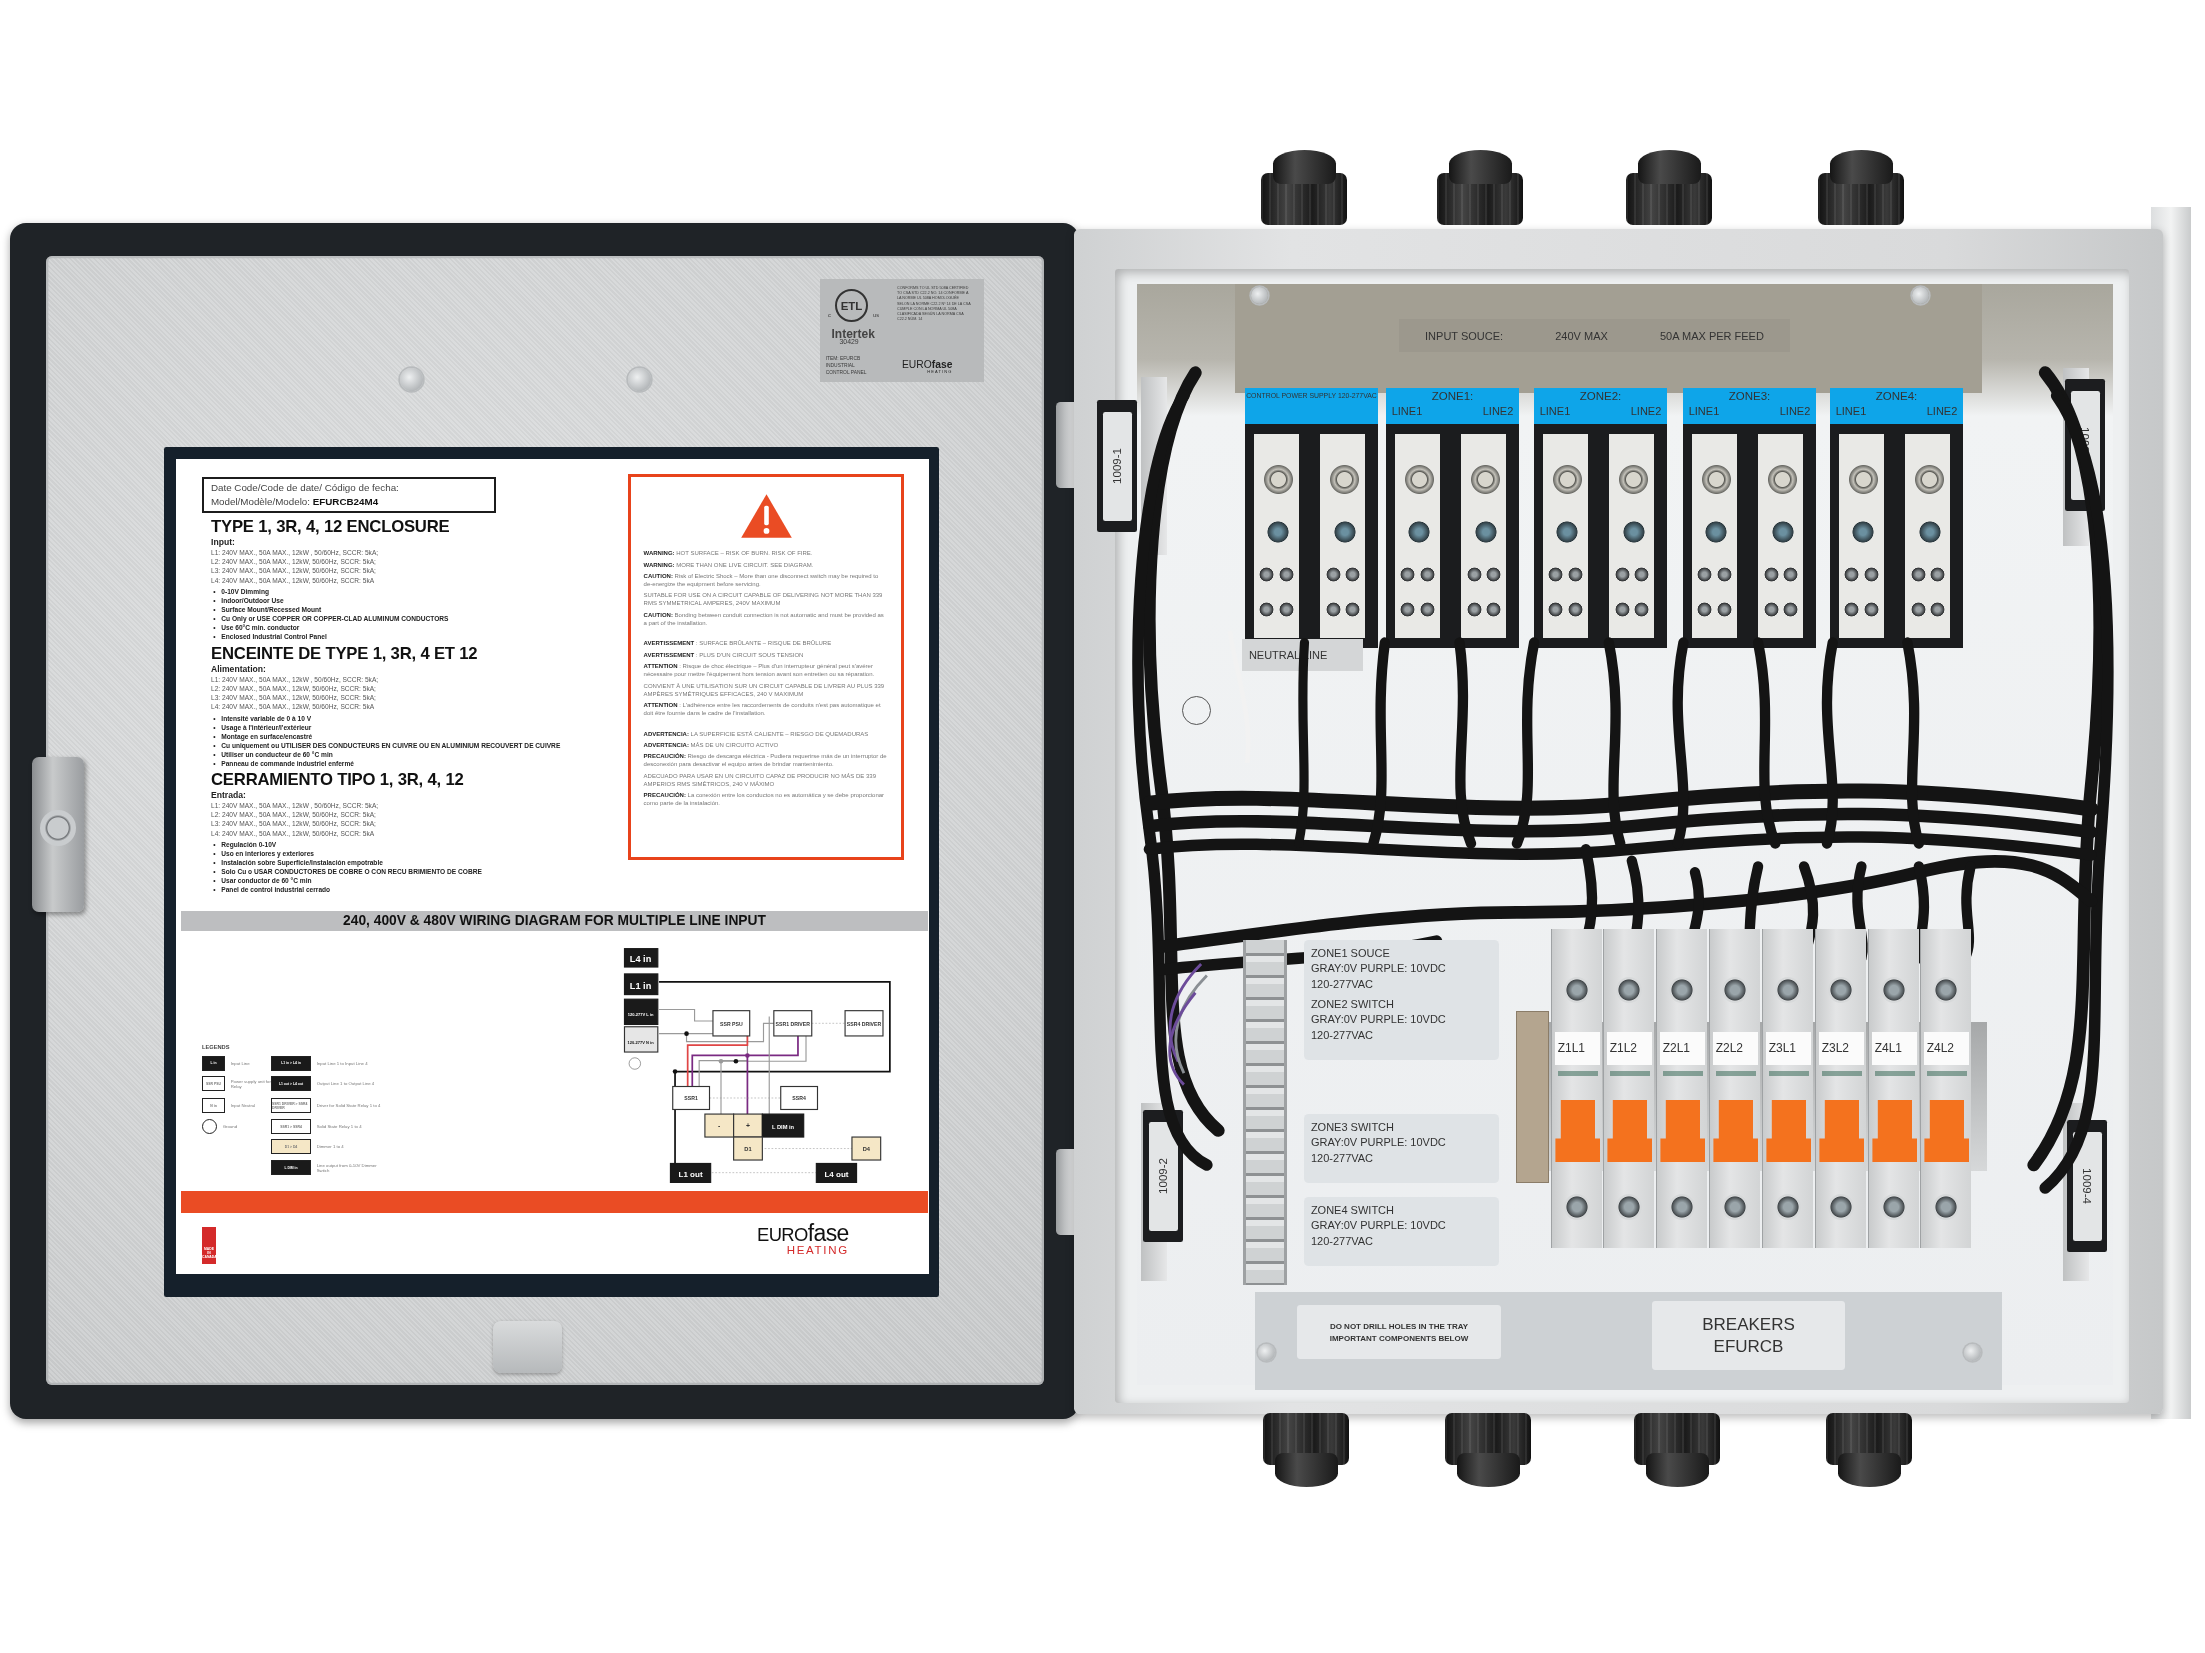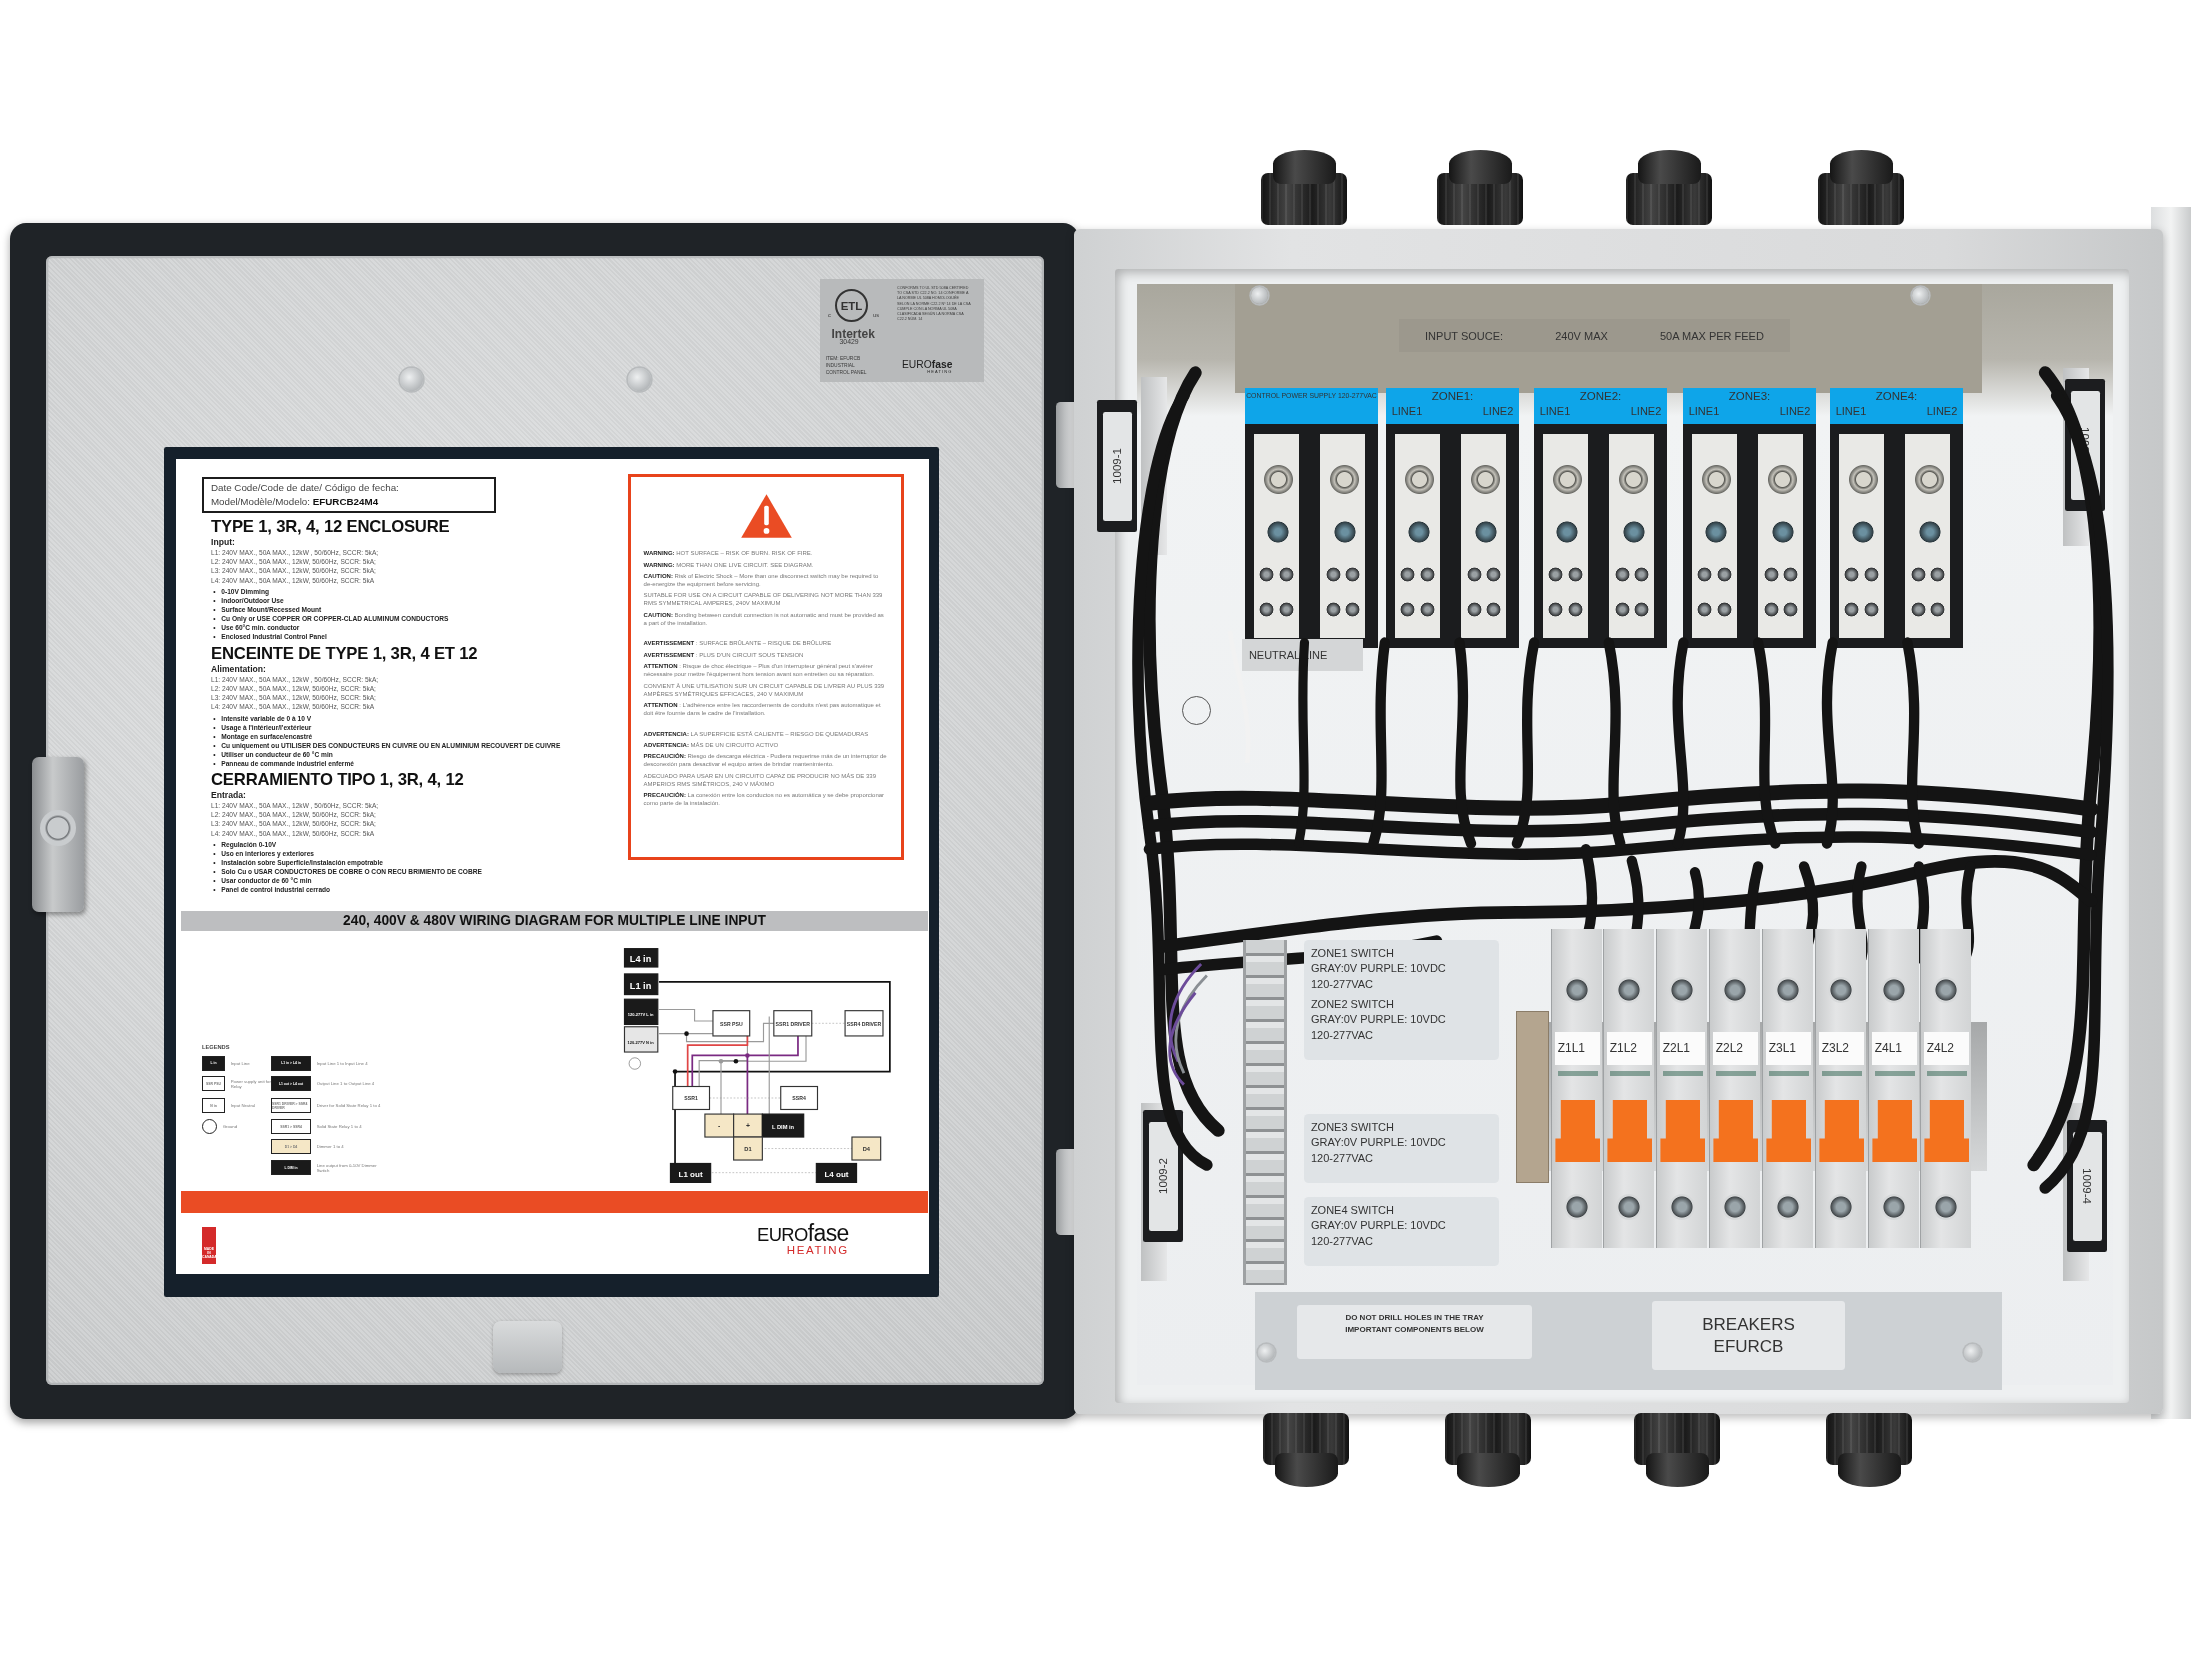--- a/index.html
+++ b/index.html
@@ -102,21 +102,21 @@
 .din-rail{position:absolute;left:1516px;top:1022px;width:471px;height:149px;background:linear-gradient(#a6a8a9,#d6d8d9)}
 .aux{position:absolute;left:1516px;top:1011px;width:33px;height:172px;background:#b4a58f;border:1.7px solid #8a7c68}
 .breaker{position:absolute;top:929px;width:51px;height:319px;background:linear-gradient(90deg,#c9cbcc,#e4e5e6 40%,#d2d4d5);border-left:1.7px solid #9fa2a4}
 .breaker .scr{position:absolute;left:11.5px;width:26.4px;height:26.4px;border-radius:50%;background:radial-gradient(circle,#9aa5aa 25%,#44494c 55%,#d7d9da 60%)}
 .breaker .lbl{position:absolute;left:3.4px;top:103px;width:45px;height:33px;background:#fbfbfb;font-size:12px;color:#333;line-height:33px;padding-left:2.3px}
 .breaker .handle{position:absolute;left:3.4px;top:171px;width:45px;height:62px;background:#f4721e;clip-path:polygon(12% 0,88% 0,88% 62%,100% 62%,100% 100%,0 100%,0 62%,12% 62%)}
 .breaker .mark{position:absolute;left:5.7px;top:142px;width:40px;height:4.6px;background:#3b6b5a;opacity:.55}
 
 
 .bottom-tray{position:absolute;left:1255px;top:1292px;width:747px;height:98px;background:#cdd1d4}
-.drill-label{position:absolute;left:1297px;top:1305px;width:235px;height:54px;background:#e6e8ea;border-radius:3.4px;font-size:8px;font-weight:bold;color:#333;text-align:center;padding-top:7px;line-height:11.5px}
+.drill-label{position:absolute;left:1297px;top:1305px;width:204px;height:54px;background:#e6e8ea;border-radius:3.4px;font-size:8px;font-weight:bold;color:#333;text-align:center;padding-top:16px;line-height:11.5px}
 .bo-label{position:absolute;left:1652px;top:1301px;width:193px;height:69px;background:#e6e8ea;border-radius:3.4px;font-size:17px;color:#333;text-align:center;padding-top:12.6px;line-height:22px}
 
 
 .gland{position:absolute;width:86px;height:86px}
 .gland .nut{position:absolute;left:0;top:23px;width:86px;height:52px;background:linear-gradient(90deg,#111,#444 30%,#1b1b1b 60%,#3a3a3a 80%,#111);border-radius:6.9px}
 .gland .cap{position:absolute;left:11.5px;top:0;width:63px;height:34px;background:linear-gradient(90deg,#151515,#4a4a4a 35%,#1a1a1a);border-radius:50% 50% 8px 8px/40% 40% 8px 8px}
 .gland .ribs{position:absolute;left:0;top:23px;width:86px;height:52px;background:repeating-linear-gradient(90deg,rgba(255,255,255,.08) 0 2.3px,transparent 2.3px 8px);border-radius:6.9px}
 .gland.bottom .cap{top:52px;border-radius:8px 8px 50% 50%/8px 8px 40% 40%}
 .gland.bottom .nut{top:11.5px}
 .gland.bottom .ribs{top:11.5px}
@@ -552,21 +552,21 @@
       <path d="M150 1210 C100 1260 80 1320 110 1380" stroke="#6c4b9a"></path>
       <path d="M160 1230 C110 1280 90 1340 120 1400" stroke="#8a8f94"></path>
       <path d="M140 1260 C90 1320 80 1380 120 1420" stroke="#6c4b9a"></path>
     </g>
     <path d="M200 630 C210 700 240 780 230 860" stroke="#f2f2f2" stroke-width="8" fill="none"></path>
   </svg>
 
   <div class="strip"></div>
   <div id="switch-labels">
       <div class="sw-label" style="top:940px">
-        <div>ZONE1 SWITCH</div>
+        <div>ZONE1 SOUCE</div>
         <div>GRAY:0V PURPLE: 10VDC</div>
         <div>120-277VAC</div>
       </div>
       <div class="sw-label" style="top:991px">
         <div>ZONE2 SWITCH</div>
         <div>GRAY:0V PURPLE: 10VDC</div>
         <div>120-277VAC</div>
       </div>
       <div class="sw-label" style="top:1114px">
         <div>ZONE3 SWITCH</div>

